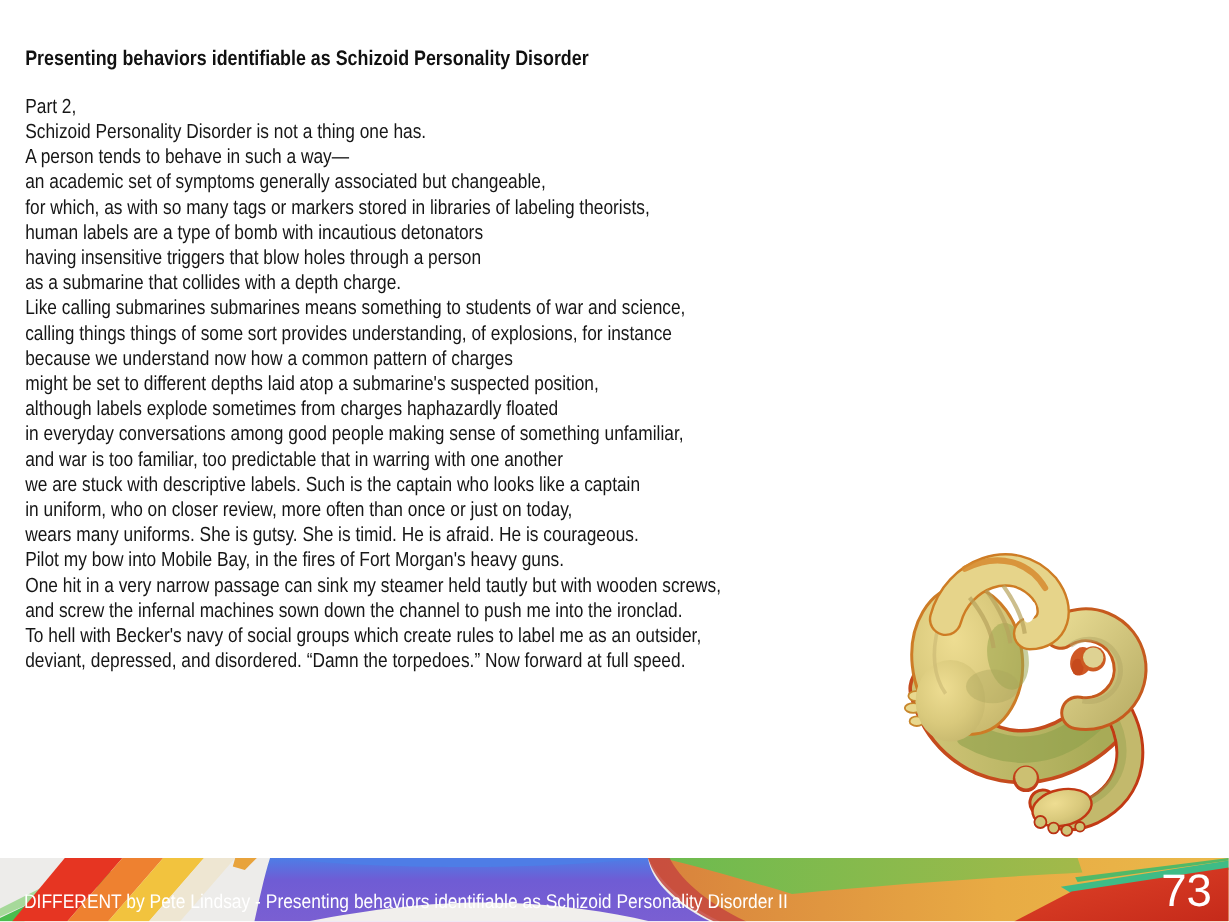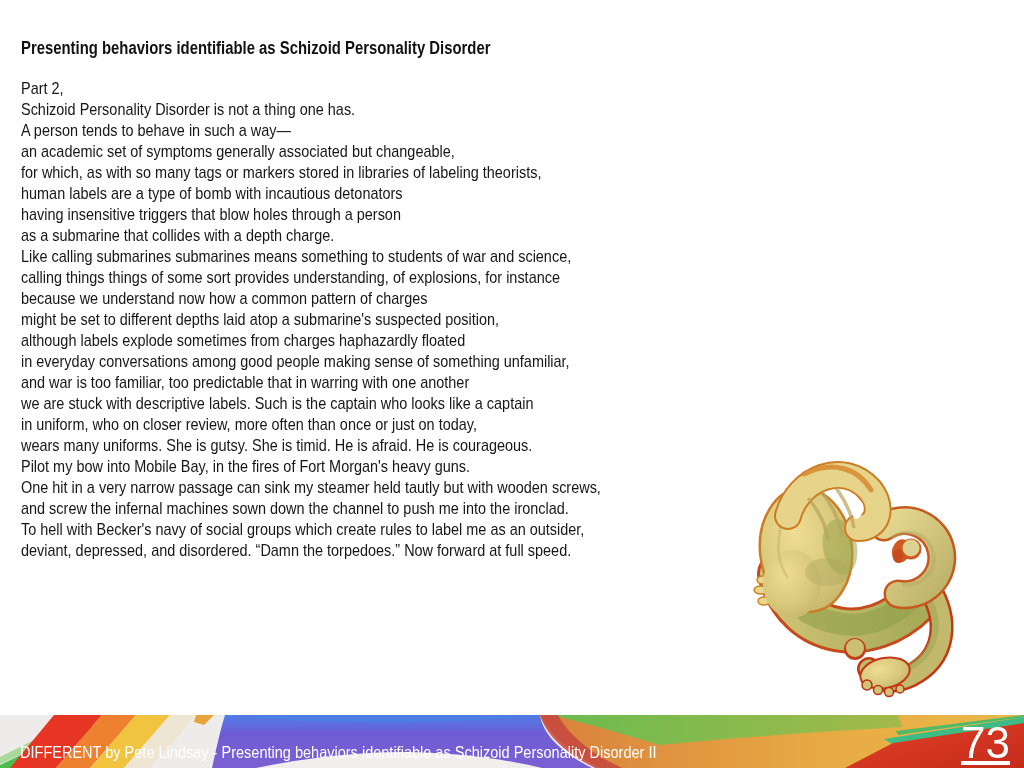--- a/index.html
+++ b/index.html
@@ -24,21 +24,21 @@
     position:absolute;left:0;top:715px;width:1024px;height:68px;
   }
   .footer svg{position:absolute;left:0;top:0;}
   .credit{
     position:absolute;left:20px;top:28px;
     font-size:16.5px;line-height:18px;color:#ffffff;
     transform:scaleX(.88);transform-origin:0 0;white-space:nowrap;
   }
   .pagenum{
     position:absolute;right:14px;top:8px;
-    font-size:44px;line-height:40px;color:#ffffff;text-decoration:underline;
+    font-size:38px;line-height:40px;color:#ffffff;
   }
 </style>
 </head>
 <body>
 
 <h1 class="doc-title">Presenting behaviors identifiable as Schizoid Personality Disorder</h1>
 
 <div class="poem">
     <div class="poem-line">Part 2,</div>
     <div class="poem-line">Schizoid Personality Disorder is not a thing one has.</div>

